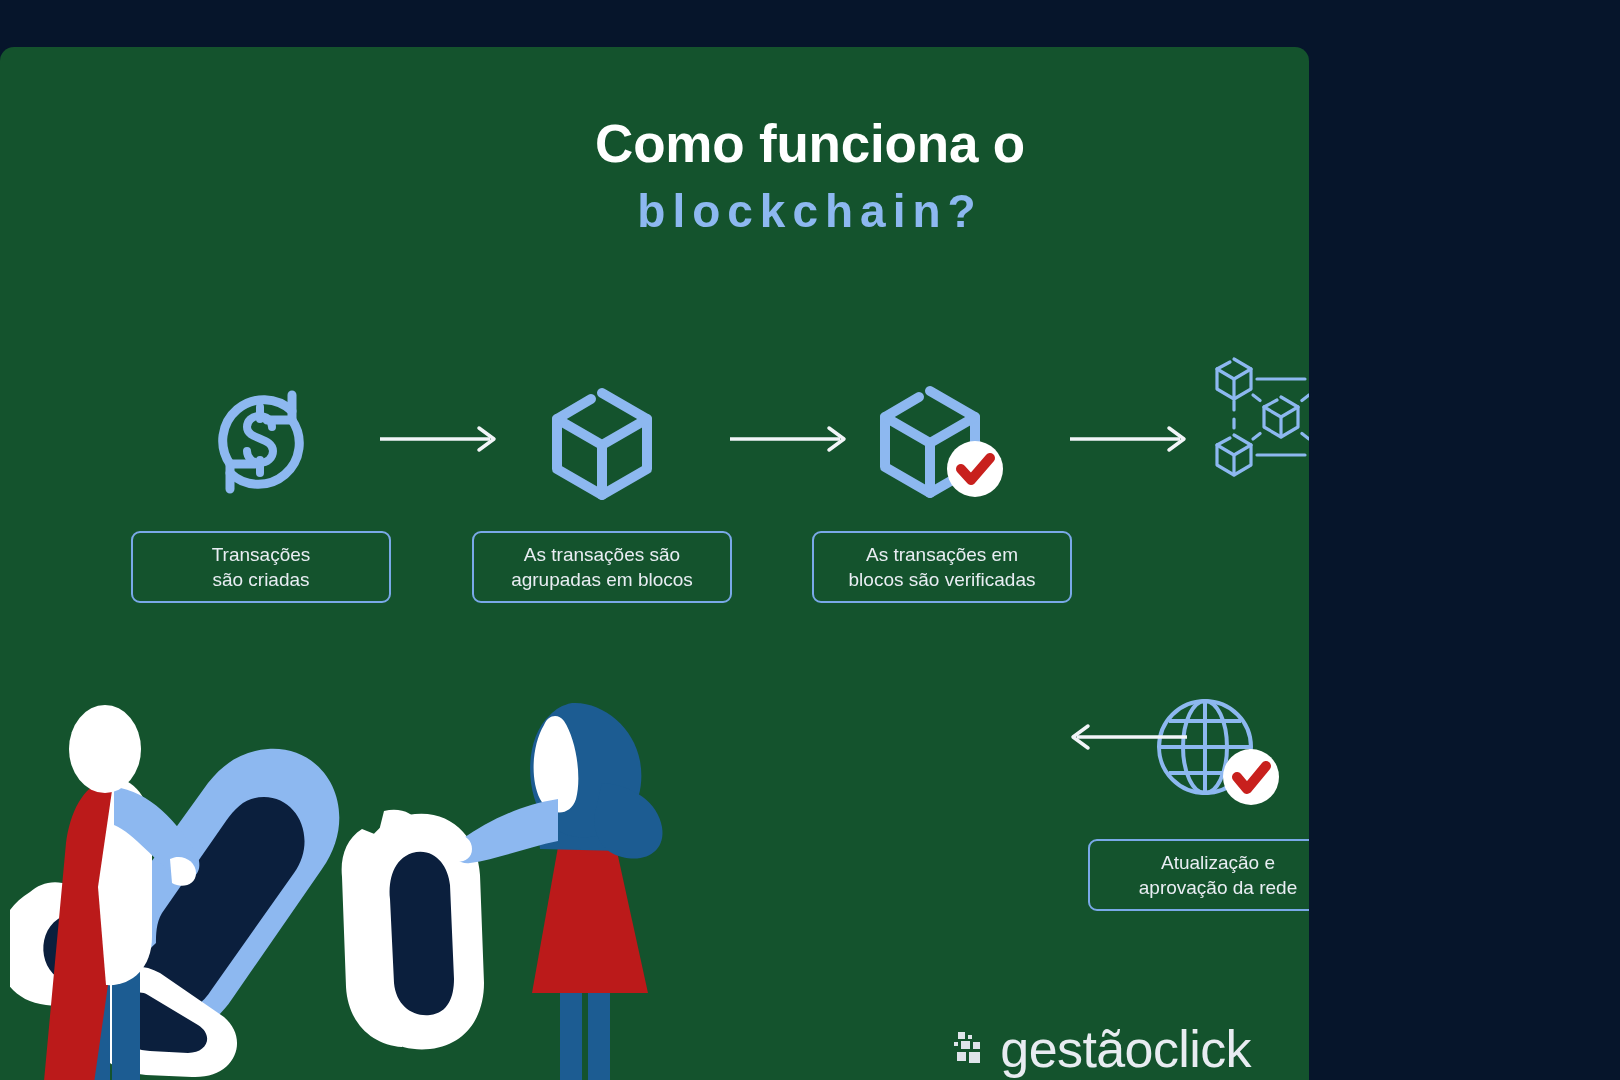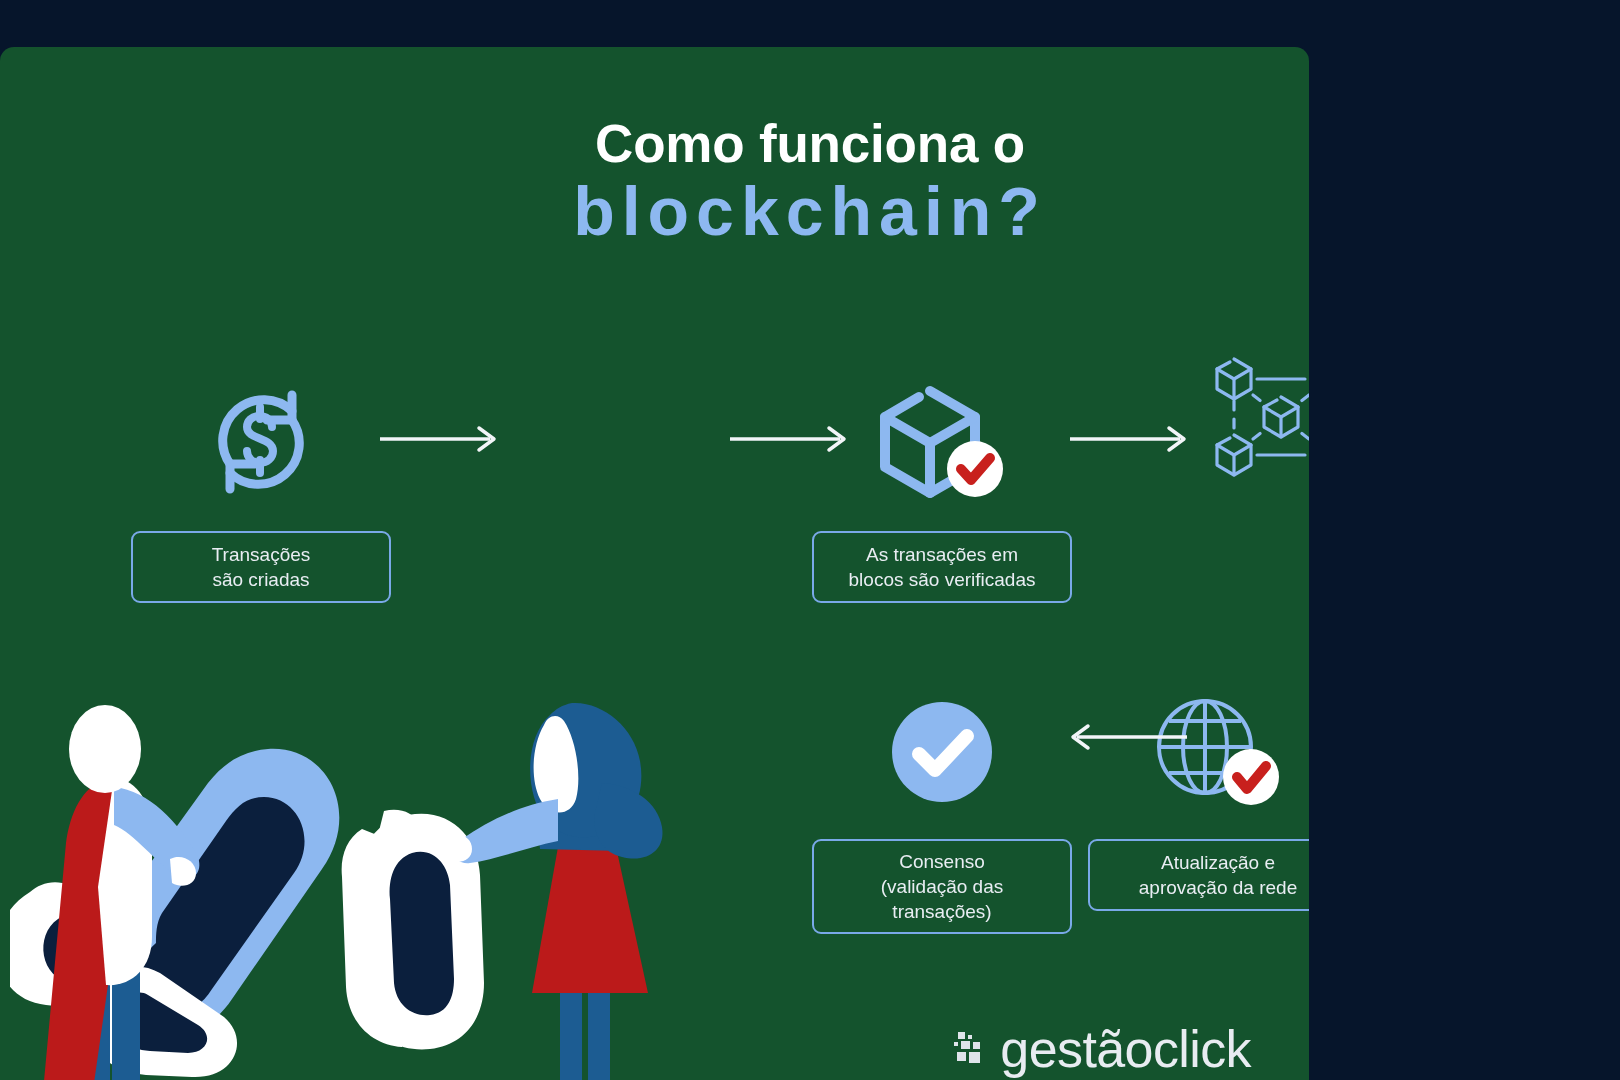--- a/index.html
+++ b/index.html
@@ -32,21 +32,21 @@
     text-align: center;
   }
   .title-line1 {
     font-size: 53px;
     font-weight: bold;
     color: #ffffff;
     letter-spacing: -0.2px;
     line-height: 62px;
   }
   .title-line2 {
-    font-size: 68px;
+    font-size: 46px;
     font-weight: bold;
     color: #8db8f0;
     letter-spacing: 7px;
     line-height: 72px;
   }
 
   
   .step {
     position: absolute;
     width: 260px;
@@ -145,20 +145,35 @@
           <line x1="60" y1="77" x2="60" y2="90"></line>
         </g>
       </svg>
     </div>
     <div class="step-box">
       <span class="step-box-label">Transações
 são criadas</span>
     </div>
   </div>
 
+  <div class="step" id="step-2">
+    <div class="step-icon">
+      <svg width="118" height="122" viewBox="0 0 118 122">
+        <g fill="none" stroke="#8db8f0" stroke-width="10" stroke-linecap="round" stroke-linejoin="round">
+          <path d="M59 12 L104 38 L104 88 L59 114 L14 88 L14 38 L48 18"></path>
+          <path d="M14 38 L59 64 L104 38"></path>
+          <path d="M59 64 L59 114"></path>
+        </g>
+      </svg>
+    </div>
+    <div class="step-box">
+      <span class="step-box-label">As transações são
+agrupadas em blocos</span>
+    </div>
+  </div>
 
   <div class="step" id="step-3">
     <div class="step-icon">
       <svg width="142" height="126" viewBox="0 0 142 126">
         <g fill="none" stroke="#8db8f0" stroke-width="10" stroke-linecap="round" stroke-linejoin="round">
           <path d="M59 12 L104 38 L104 88 L59 114 L14 88 L14 38 L48 18"></path>
           <path d="M14 38 L59 64 L104 38"></path>
           <path d="M59 64 L59 114"></path>
         </g>
         <circle cx="104" cy="90" r="28" fill="#ffffff"></circle>
@@ -223,33 +238,20 @@
         <circle cx="99" cy="84" r="28" fill="#ffffff"></circle>
         <path d="M85 84 L95 96 L114 73" fill="none" stroke="#c8201d" stroke-width="10" stroke-linecap="round" stroke-linejoin="round"></path>
       </svg>
     </div>
     <div class="step-box">
       <span class="step-box-label">Atualização e
 aprovação da rede</span>
     </div>
   </div>
 
-  <div class="step" id="step-6">
-    <div class="step-icon">
-      <svg width="104" height="104" viewBox="0 0 104 104">
-        <circle cx="52" cy="52" r="50" fill="#8db8f0"></circle>
-        <path d="M29 54 L45 70 L77 36" fill="none" stroke="#ffffff" stroke-width="14" stroke-linecap="round" stroke-linejoin="round"></path>
-      </svg>
-    </div>
-    <div class="step-box">
-      <span class="step-box-label">Consenso
-(validação das
-transações)</span>
-    </div>
-  </div>
 
   <div class="arrow" id="arrow-1">
     <svg width="124" height="30" viewBox="0 0 124 30">
       <line x1="2" y1="15" x2="112" y2="15" stroke="#f2f5f8" stroke-width="3.5"></line>
       <path d="M101 4 L116 15 L101 26" fill="none" stroke="#f2f5f8" stroke-width="3.5" stroke-linecap="round" stroke-linejoin="round"></path>
     </svg>
   </div>
 
   <div class="arrow" id="arrow-2">
     <svg width="124" height="30" viewBox="0 0 124 30">

